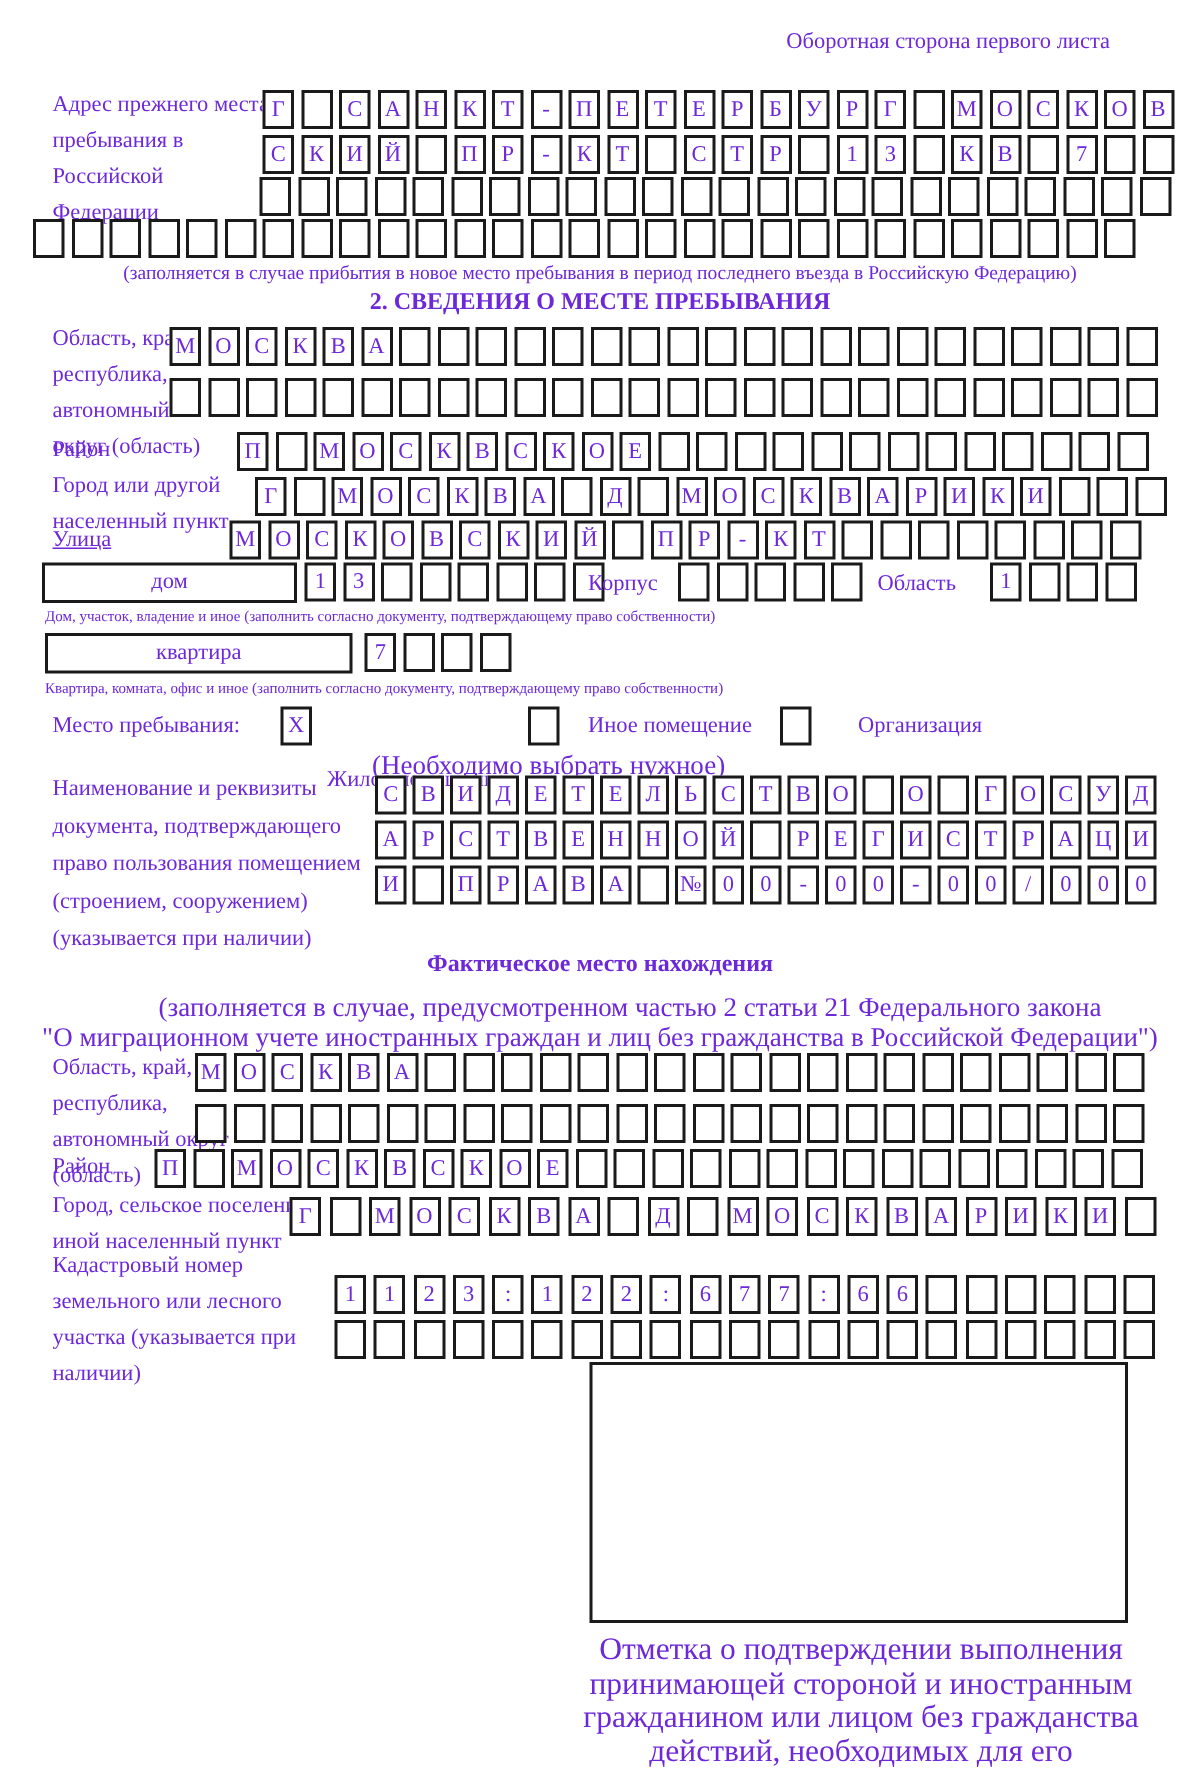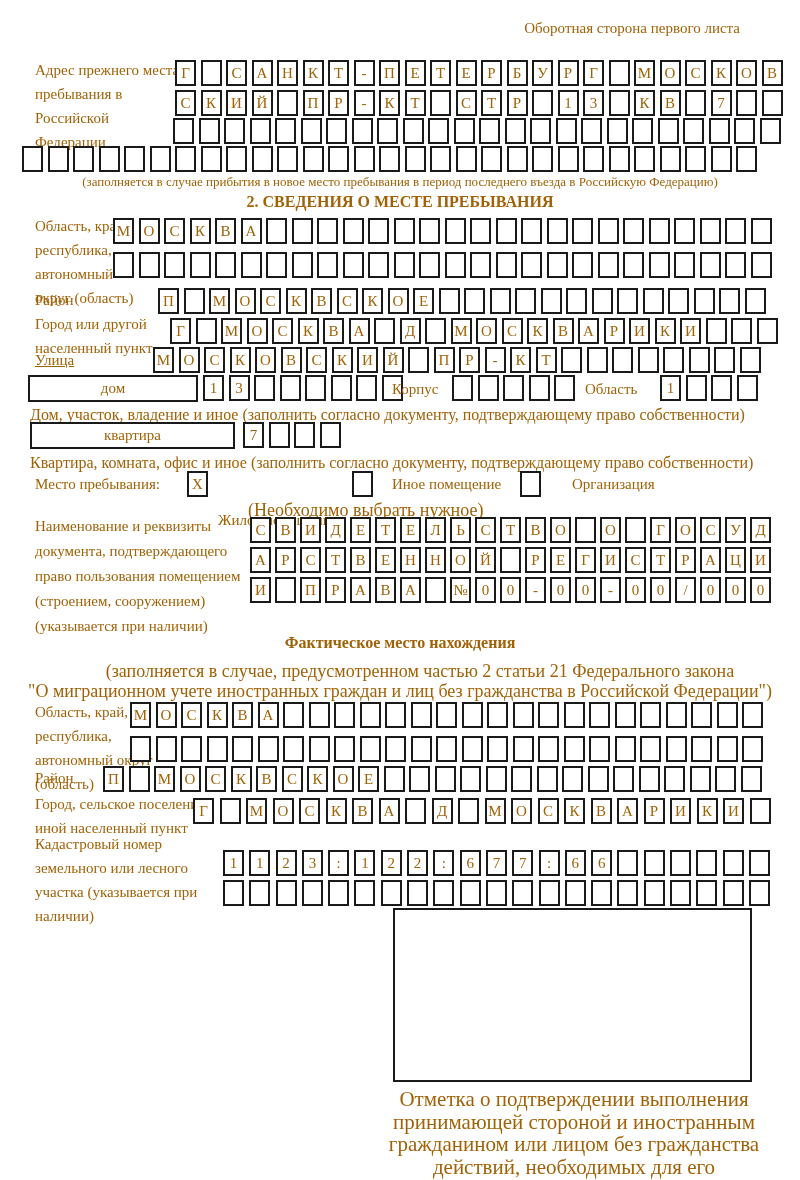--- a/index.html
+++ b/index.html
@@ -1,29 +1,29 @@
 <!DOCTYPE html>
 <html><head>
 <meta charset="utf-8">
 <style>
   html,body{margin:0;padding:0;background:#fff;}
   .page{position:relative;width:800px;height:1180px;background:#ffffff;
-        font-family:"Liberation Serif","DejaVu Serif",serif;color:#a16207;overflow:hidden;}
+        font-family:"Liberation Serif","DejaVu Serif",serif;color:#6d28d9;overflow:hidden;}
   .abs{position:absolute;}
   .row{position:absolute;display:flex;gap:4.5px;}
   .row.g4{gap:4px;}
   .row.g55{gap:5.5px;}
   .row.g53{gap:5.3px;}
   .cell{width:21px;height:26px;border:2px solid #1a1a1a;box-sizing:border-box;
         display:flex;align-items:center;justify-content:center;
         font-size:15px;line-height:1;background:#fff;flex:none;}
   .lbl{position:absolute;font-size:15px;line-height:24px;}
   .cap{position:absolute;font-size:13px;}
   .cap14{position:absolute;font-size:18px;}
-  .cap145{position:absolute;font-size:16px;}
+  .cap145{position:absolute;font-size:10px;}
   .centered{left:0;width:100%;text-align:center;}
   .title{position:absolute;left:0;width:100%;text-align:center;
          font-weight:bold;font-size:16px;}
   .boxlabel{position:absolute;border:2px solid #1a1a1a;box-sizing:border-box;
             display:flex;align-items:center;justify-content:center;
             font-size:15px;background:#fff;}
   .stampbox{position:absolute;border:2px solid #1a1a1a;box-sizing:border-box;background:#fff;}
 </style>
 </head>
 <body>

